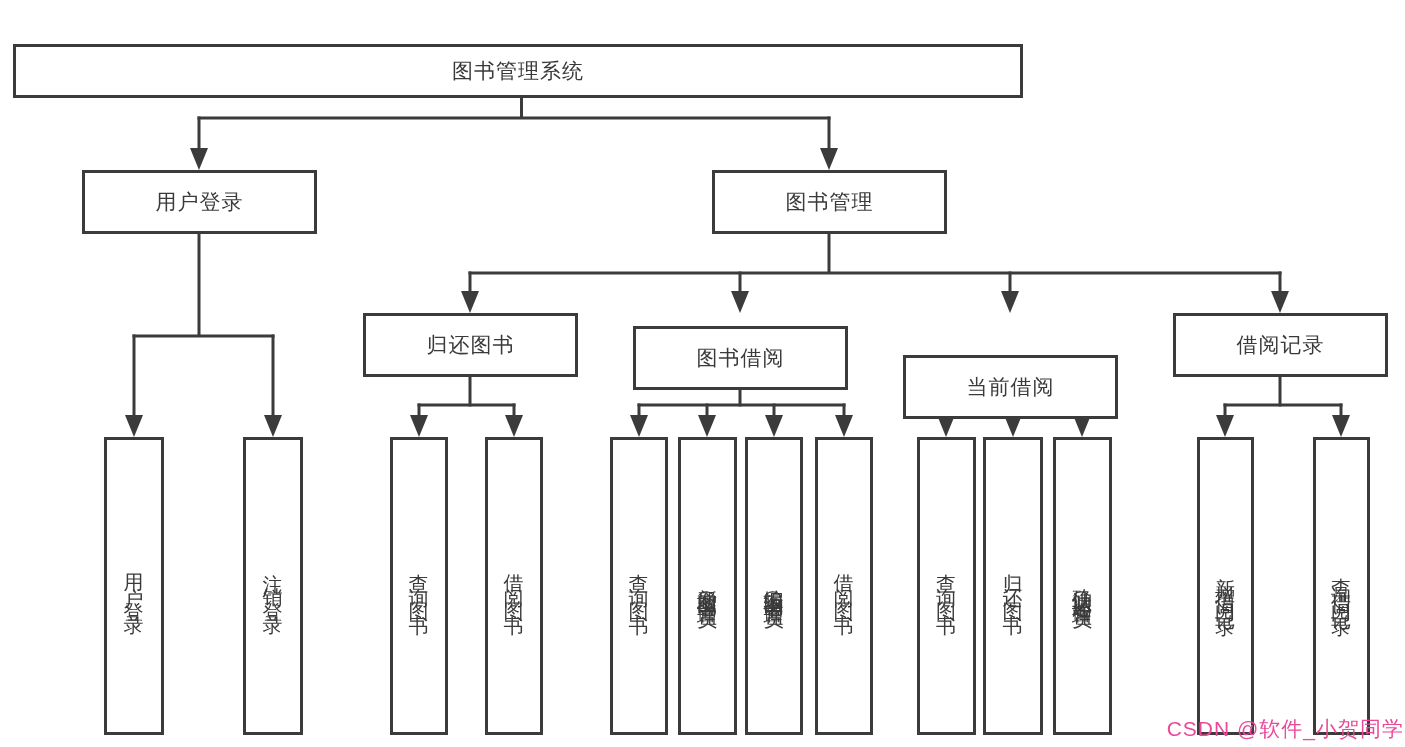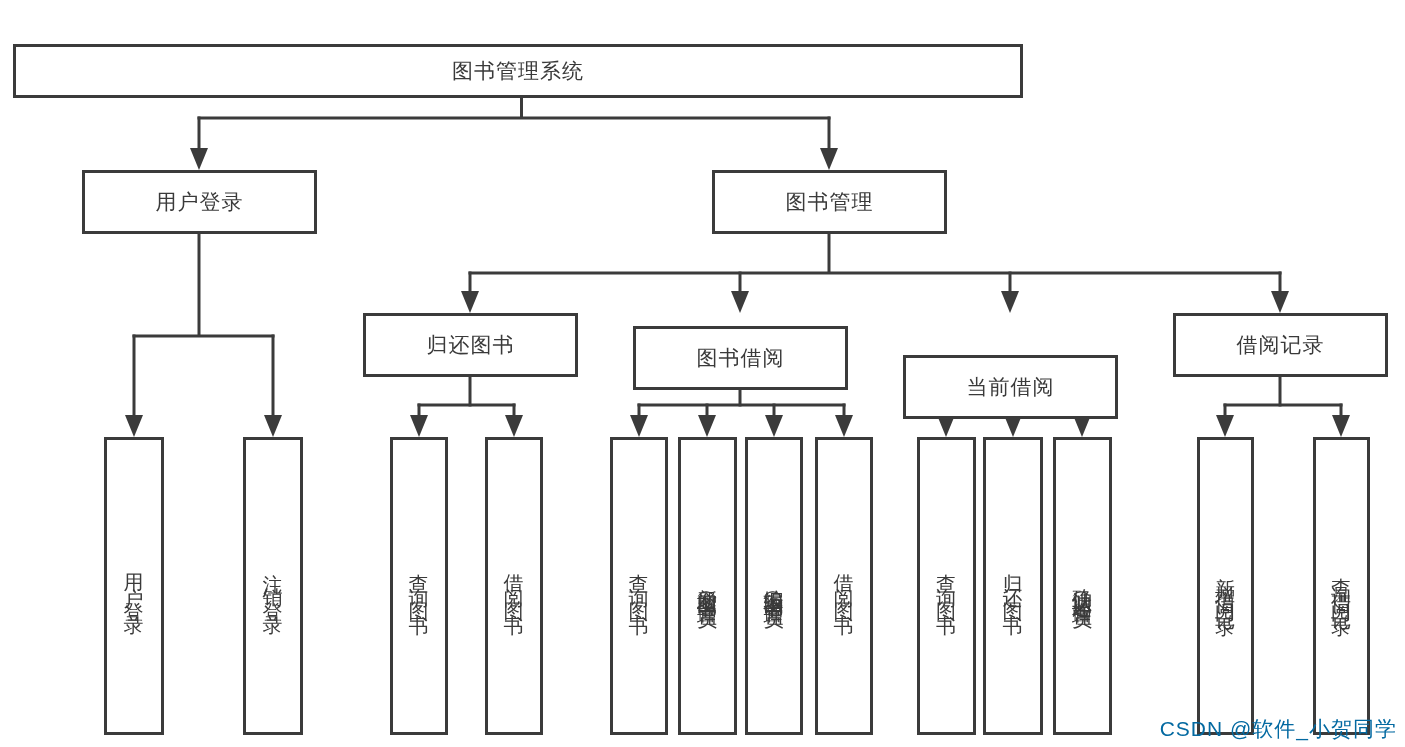--- a/index.html
+++ b/index.html
@@ -46,23 +46,23 @@
   #n-bb-add{left:678px;top:437px;width:59px;height:298px;}
   #n-bb-edit{left:745px;top:437px;width:58px;height:298px;}
   #n-bb-borrow{left:815px;top:437px;width:58px;height:298px;}
   #n-cb-query{left:917px;top:437px;width:59px;height:298px;}
   #n-cb-return{left:983px;top:437px;width:60px;height:298px;}
   #n-cb-confirm{left:1053px;top:437px;width:59px;height:298px;}
   #n-br-add{left:1197px;top:437px;width:57px;height:298px;}
   #n-br-query{left:1313px;top:437px;width:57px;height:298px;}
   #watermark{
     position:absolute;
-    right:8px;bottom:4px;
+    right:1px;bottom:4px;
     z-index:5;
-    color:#0369a1;
+    color:#ec4899;
     font-size:21px;
     letter-spacing:1px;
     pointer-events:none;
   }
   .stroke{stroke:#3b3b3b;stroke-width:3;fill:none;}
   .head{fill:#3b3b3b;stroke:none;}
 </style>
 </head>
 <body>
 

